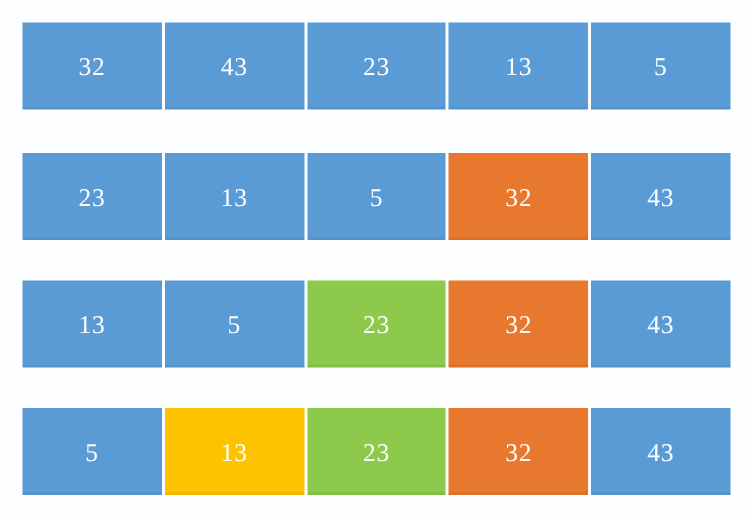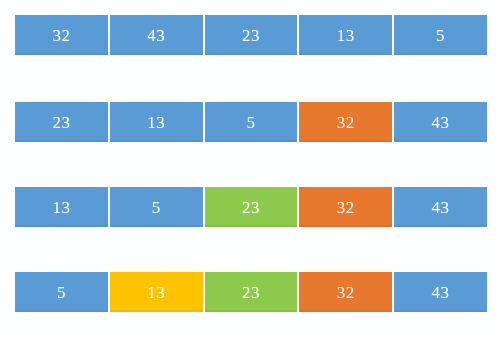--- a/index.html
+++ b/index.html
@@ -12,21 +12,21 @@
     width: 501px;
     height: 343px;
     background: #fdfeff;
     font-family: "Liberation Serif", "DejaVu Serif", serif;
     overflow: hidden;
   }
   .bar-row {
     position: absolute;
     left: 15px;
     width: 472px;
-    height: 40px;
+    height: 58px;
     display: flex;
     gap: 2px;
   }
   .cell {
     flex: 1 1 0;
     height: 100%;
     display: flex;
     align-items: center;
     justify-content: center;
     box-sizing: border-box;

